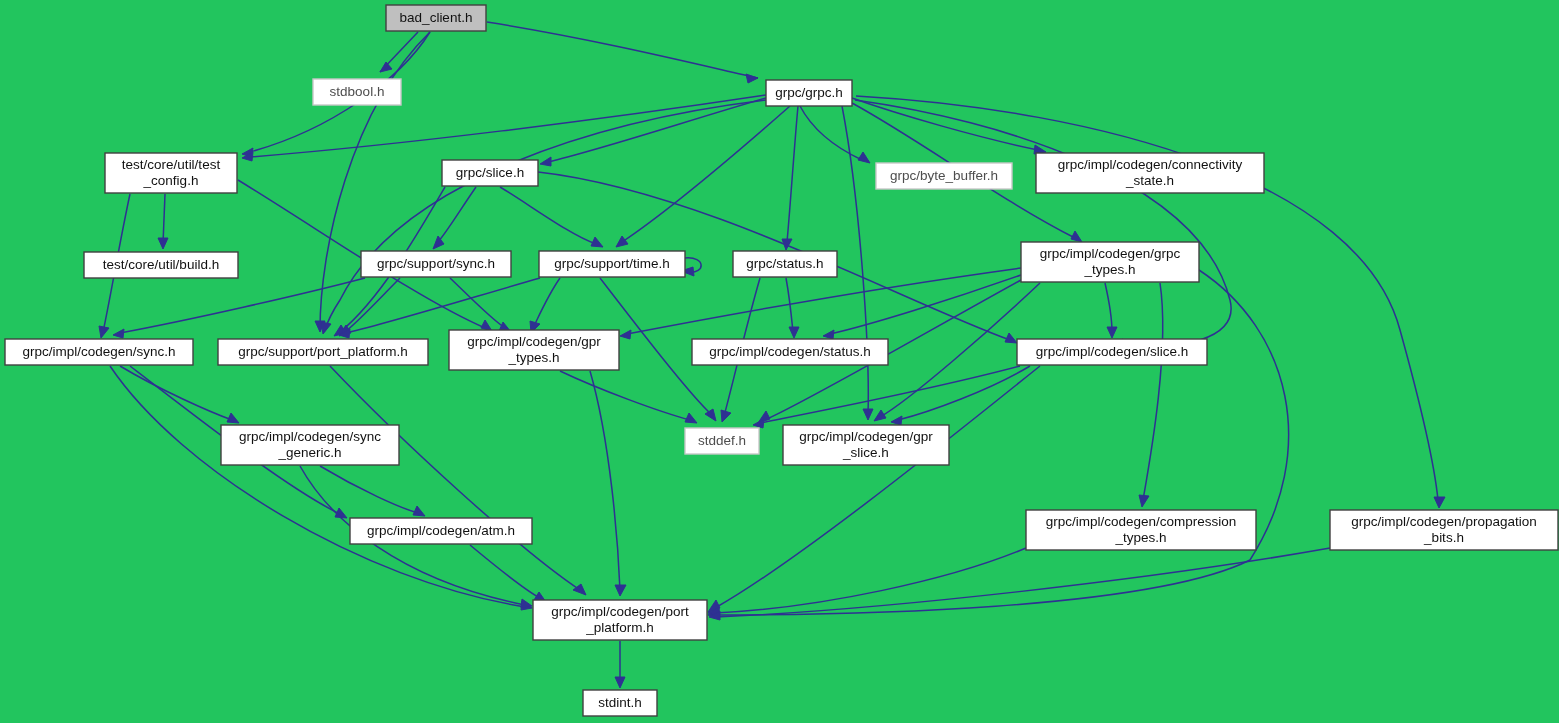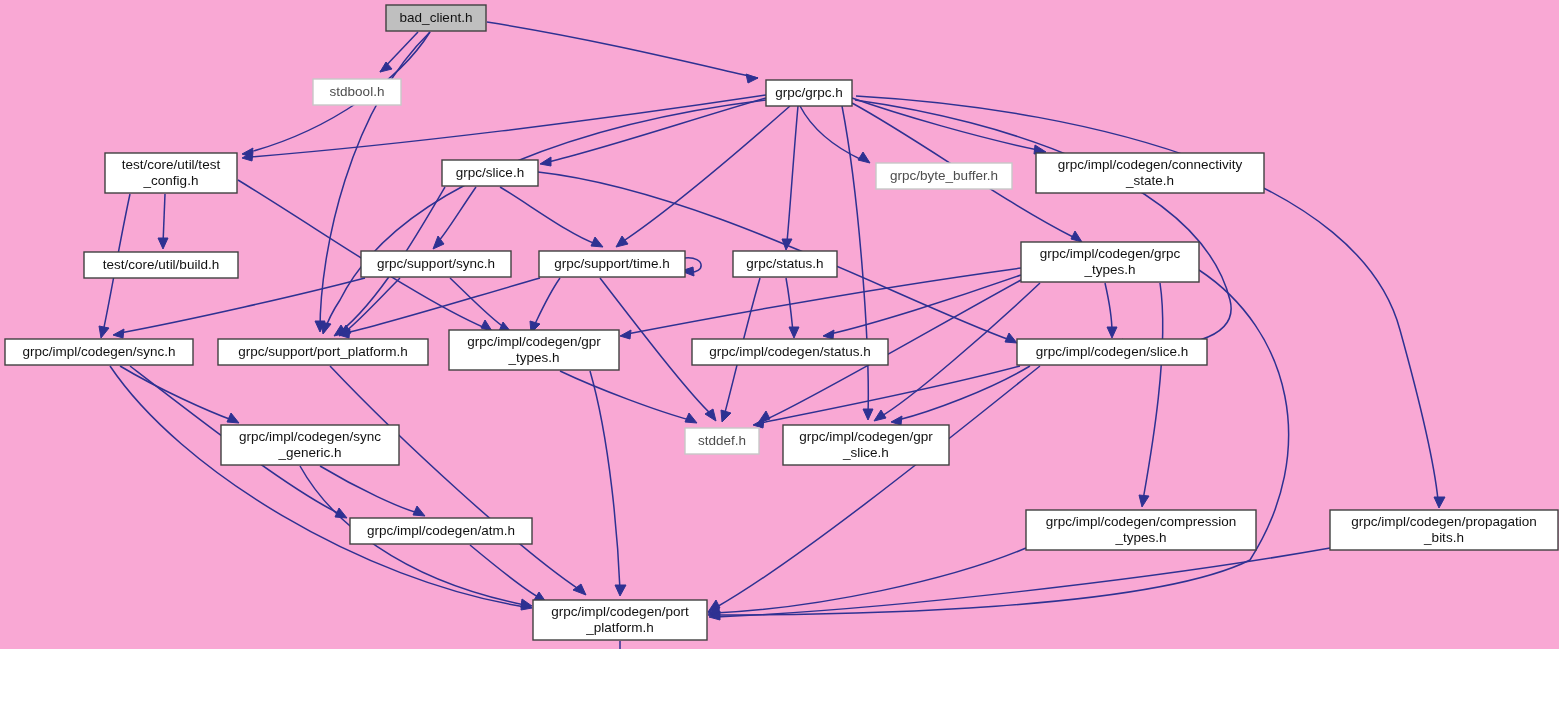--- a/index.html
+++ b/index.html
@@ -1,19 +1,19 @@
 <!DOCTYPE html>
 <html><head>
 <meta charset="utf-8">
 <style>
   html,body{margin:0;padding:0;background:#ffffff;}
   #graph-root{
     position:relative;
-    width:1559px;height:649px;
-    background:#f9a8d4;
+    width:1559px;height:723px;
+    background:#22c55e;
     font-family:"Liberation Sans", sans-serif;
     overflow:hidden;
   }
   svg{display:block;}
   .edge{fill:none;stroke:#2e3192;stroke-width:1.5;}
   .arrow{fill:#2e3192;stroke:#2e3192;stroke-width:1;}
   .node-rect{fill:#ffffff;stroke:#404040;stroke-width:1.4;}
   .node-rect.root{fill:#bfbfbf;stroke:#404040;stroke-width:1.4;}
   .node-rect.dim{fill:#ffffff;stroke:#c8c8c8;stroke-width:1.4;}
   .node-label{

